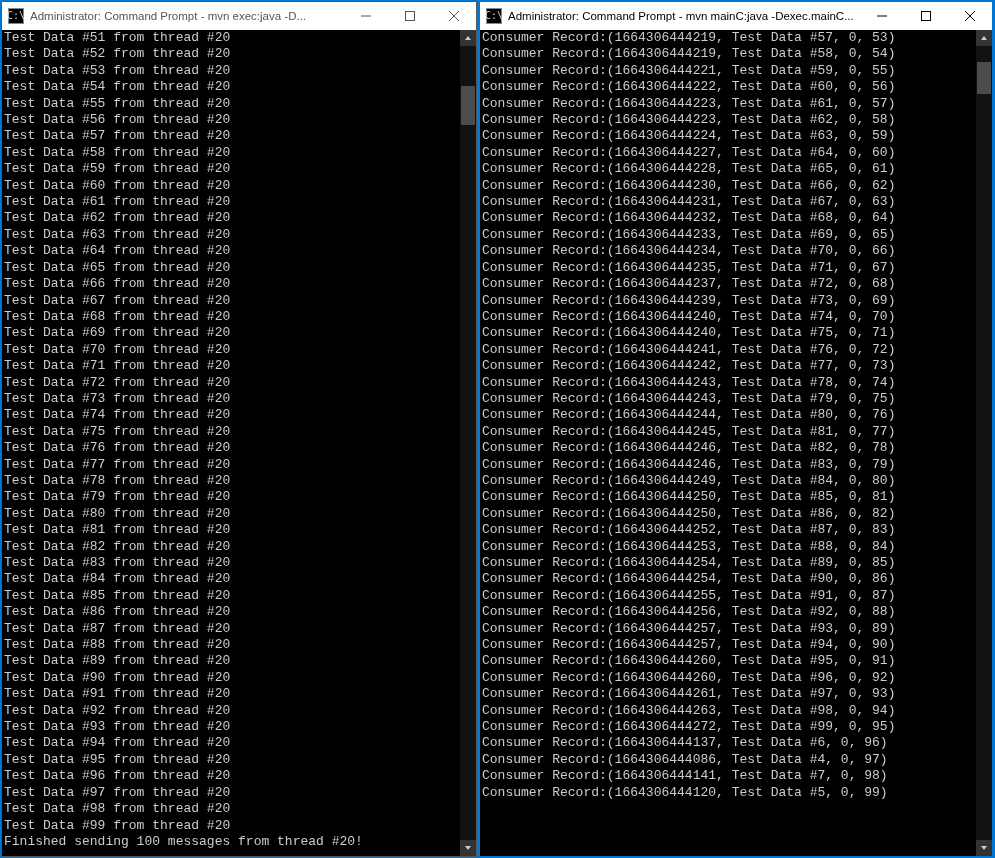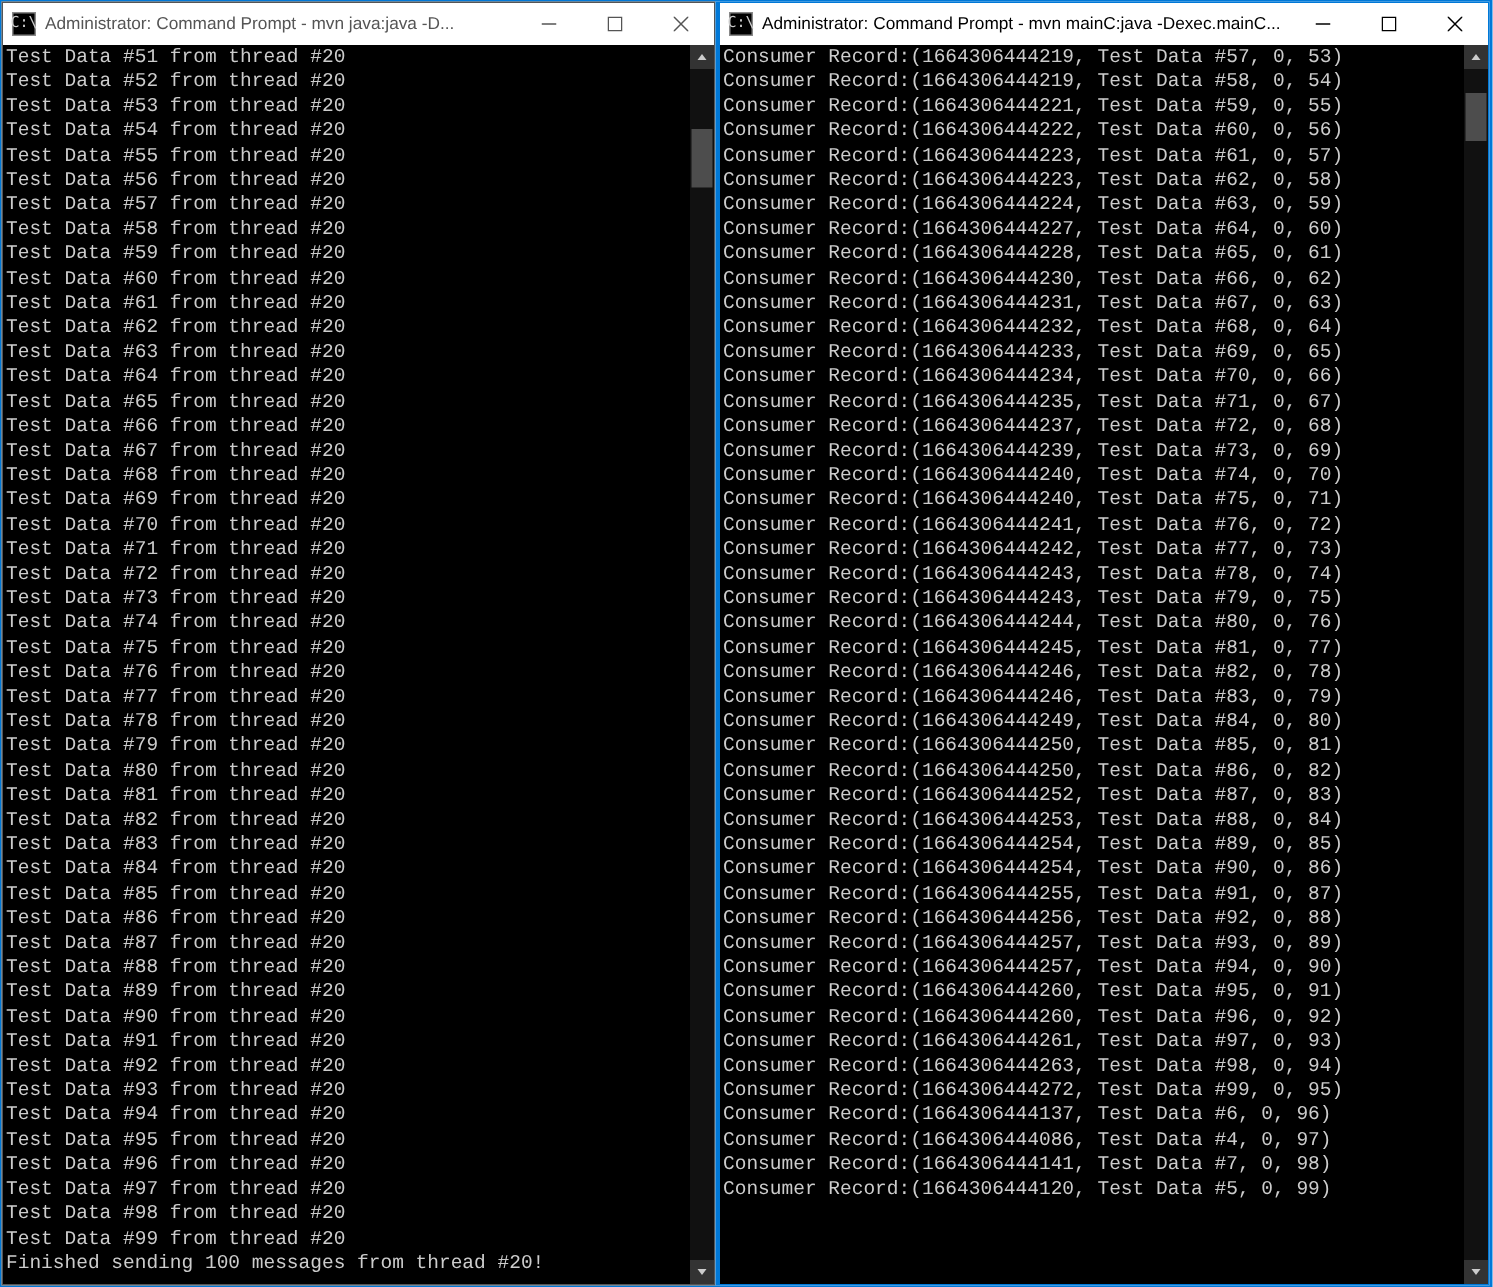--- a/index.html
+++ b/index.html
@@ -105,21 +105,21 @@
     left: 1px; right: 1px;
     background: #4d4d4d;
   }
 </style>
 </head>
 <body>
 
 <div class="window left">
   <div class="titlebar">
     <span class="icon">C:\</span>
-    <span class="title-text">Administrator: Command Prompt - mvn  java:java -D...</span>
+    <span class="title-text">Administrator: Command Prompt - mvn  exec:java -D...</span>
     <div class="win-controls">
       <div class="win-btn">
         <svg viewBox="0 0 10 10">
             <line x1="0" y1="5" x2="10" y2="5" stroke="currentColor" stroke-width="1"></line>
           </svg>
       </div>
       <div class="win-btn">
         <svg viewBox="0 0 10 10">
             <rect x="0.5" y="0.5" width="9" height="9" fill="none" stroke="currentColor" stroke-width="1"></rect>
           </svg>

